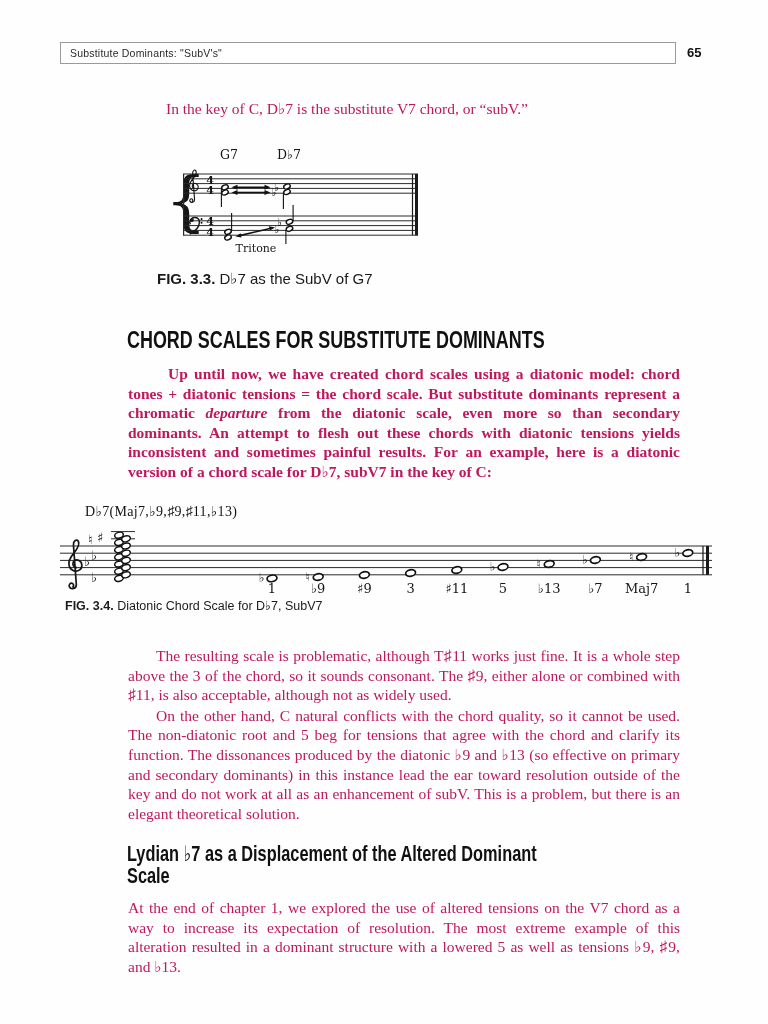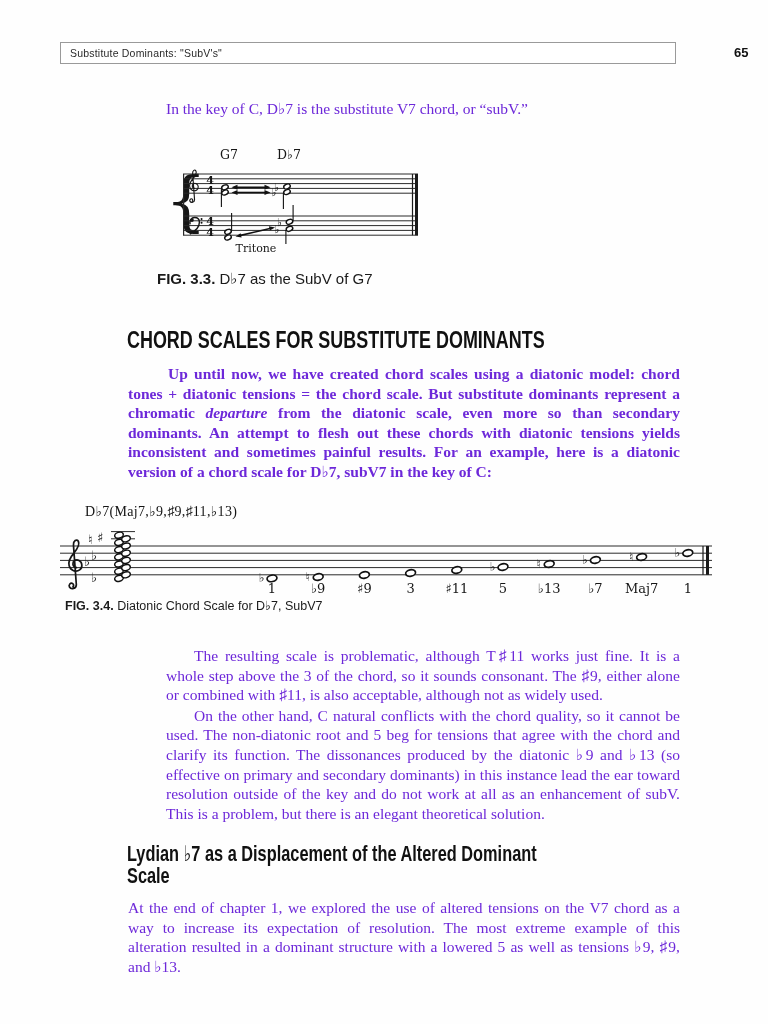--- a/index.html
+++ b/index.html
@@ -17,32 +17,32 @@
   .runhead {
     position:absolute; left:60px; top:42px; width:616px; height:22px;
     border:1px solid #9a9a9a; background:#fff;
     font-family:"Liberation Sans","DejaVu Sans",sans-serif;
     font-size:10.5px; line-height:20px; color:#2a2a2a;
     padding-left:9px; letter-spacing:0.2px;
   }
   .pagenum {
     position:absolute; left:687px; top:45px;
     font-family:"Liberation Sans","DejaVu Sans",sans-serif;
-    font-weight:bold; font-size:13px; color:#111;margin-left:47px;
+    font-weight:bold; font-size:13px; color:#111;
   }
   
   .bodytext {
     position:absolute; left:128px; width:552px;
-    font-size:15.5px; line-height:19.6px; text-align:justify; color:#6d28d9;
+    font-size:15.5px; line-height:19.6px; text-align:justify; color:#be185d;
   }
   .intro { top:99px; text-indent:38px; text-align:left; }
   .p1 { top:364px;font-weight:bold; }
   .p1 p { text-indent:40px; }
   .tb2 { top:646px; }
-  .tb2 p { text-indent:28px;margin-left:38px; }
+  .tb2 p { text-indent:28px; }
   .tb2 p + p { margin-top:1px;font-family:Liberation Serif, serif; }
   .p4 { top:898px; text-indent:0; }
   
   .h1 {
     position:absolute; left:127px; top:327px; white-space:nowrap;
     font-family:"Liberation Sans","DejaVu Sans",sans-serif;
     font-weight:bold; font-size:23px; color:#111;
     transform:scaleX(0.78); transform-origin:0 50%;
   }
   .h2 {

